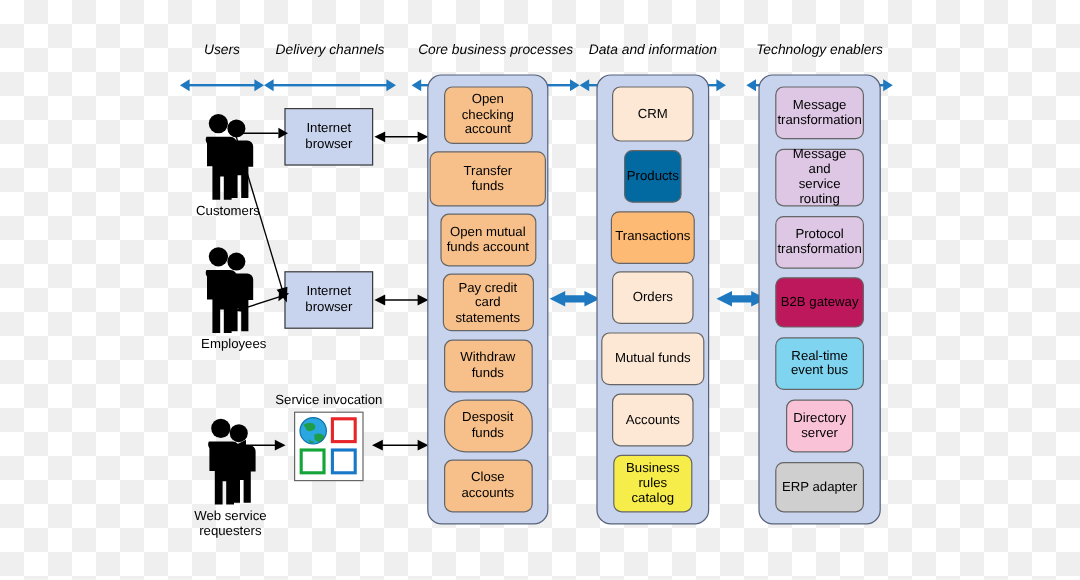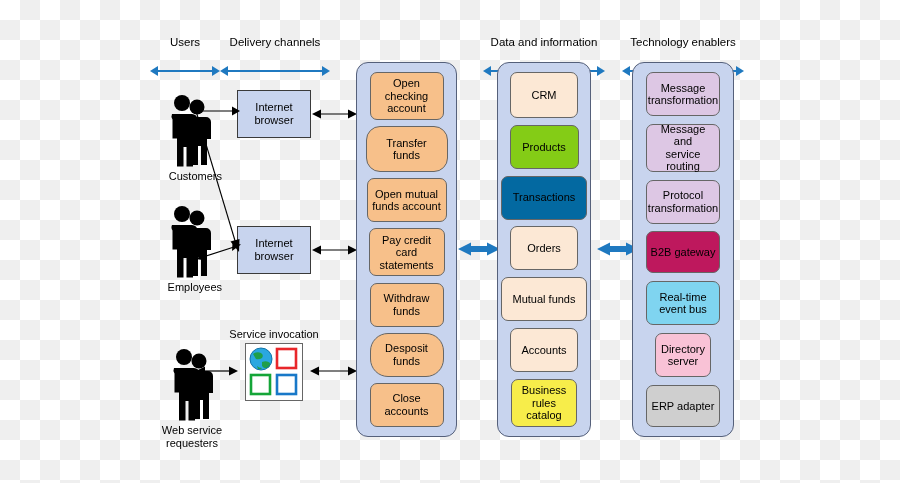--- a/index.html
+++ b/index.html
@@ -30,20 +30,21 @@
     position: absolute;
     text-align: center;
     color: #000;
     font-size: 11.5px;
     line-height: 13px;
     white-space: nowrap;
   }
   .col-header .hdr-label {
     display: block;
     margin-bottom: 17px;
+    font-style: italic;
   }
   .hdr-arrow {
     display: block;
     position: relative;
     height: 10px;
   }
   .hdr-arrow .bar {
     position: absolute;
     left: 7px;
     right: 7px;
@@ -154,40 +155,48 @@
 
   <div class="col-header" style="left:220px; top:36px; width:110px;">
     <span class="hdr-label">Delivery channels</span>
     <span class="hdr-arrow">
       <span class="bar"></span>
         <span class="ah left"></span>
         <span class="ah right"></span>
     </span>
   </div>
 
+  <div class="col-header" style="left:343px; top:36px; width:140px;">
+    <span class="hdr-label">Core business processes</span>
+    <span class="hdr-arrow">
+      <span class="bar"></span>
+        <span class="ah left"></span>
+        <span class="ah right"></span>
+    </span>
+  </div>
 
   <div class="col-header" style="left:483px; top:36px; width:122px;">
     <span class="hdr-label">Data and information</span>
     <span class="hdr-arrow">
       <span class="bar"></span>
         <span class="ah left"></span>
         <span class="ah right"></span>
     </span>
   </div>
 
   <div class="col-header" style="left:622px; top:36px; width:122px;">
     <span class="hdr-label">Technology enablers</span>
     <span class="hdr-arrow">
       <span class="bar"></span>
         <span class="ah left"></span>
         <span class="ah right"></span>
     </span>
   </div>
 
-  <div class="actor" style="left:158px; top:94px; width:64px;text-align:right;">
+  <div class="actor" style="left:158px; top:94px; width:64px;">
     <div class="people">
       <svg width="46" height="74" viewBox="0 0 46 74">
         <g fill="#000000">
           <circle cx="30" cy="13" r="7.5"></circle>
           <path d="M21 23 h18 a5 5 0 0 1 5 5 v17 h-4 v26 h-6 V52 h-3 v19 h-6 V45 h-4 V28 a5 5 0 0 1 5 -5 z"></path>
           <circle cx="15" cy="9" r="8"></circle>
           <path d="M5 20 h20 a5.5 5.5 0 0 1 5.5 5.5 v19 h-4.5 v28 h-6.5 V53 h-3 v19.5 h-6.5 V44.5 H5.5 V25.5 A5.5 5.5 0 0 1 5 20 z"></path>
         </g>
       </svg>
     </div>
@@ -311,39 +320,39 @@
   <div class="blue-arrow" style="left:597px; top:239px;">
     <svg width="42" height="20">
       <polygon points="0,10 13,3.5 13,7 29,7 29,3.5 42,10 29,16.5 29,13 13,13 13,16.5" fill="#1f79c0"></polygon>
     </svg>
   </div>
 
   <div class="stack-col" style="left:356px; top:62px; width:101px; height:375px;">
     <div class="node" style="width:74px; height:48px; background:#f7c08a; white-space:pre-line;">Open
 checking
 account</div>
-    <div class="node" style="width:82px; height:46px; background:#f7c08a; white-space:pre-line;border-radius:14px;">Transfer
+    <div class="node" style="width:97px; height:46px; background:#f7c08a; white-space:pre-line;">Transfer
 funds</div>
     <div class="node" style="width:80px; height:44px; background:#f7c08a; white-space:pre-line;">Open mutual
 funds account</div>
     <div class="node" style="width:76px; height:48px; background:#f7c08a; white-space:pre-line;">Pay credit
 card
 statements</div>
     <div class="node" style="width:74px; height:44px; background:#f7c08a; white-space:pre-line;">Withdraw
 funds</div>
     <div class="node" style="width:74px; height:44px; background:#f7c08a; white-space:pre-line;border-radius:18px;">Desposit
 funds</div>
     <div class="node" style="width:74px; height:44px; background:#f7c08a; white-space:pre-line;">Close
 accounts</div>
   </div>
 
   <div class="stack-col" style="left:497px; top:62px; width:94px; height:375px;">
     <div class="node" style="width:68px; height:46px; background:#fce8d5; white-space:pre-line;">CRM</div>
-    <div class="node" style="width:69px; height:44px; background:#84cc16; white-space:pre-line;">Products</div>
-    <div class="node" style="width:86px; height:44px; background:#0369a1; white-space:pre-line;">Transactions</div>
+    <div class="node" style="width:48px; height:44px; background:#0369a1; white-space:pre-line;">Products</div>
+    <div class="node" style="width:70px; height:44px; background:#fdba74; white-space:pre-line;">Transactions</div>
     <div class="node" style="width:68px; height:44px; background:#fce8d5; white-space:pre-line;">Orders</div>
     <div class="node" style="width:86px; height:44px; background:#fce8d5; white-space:pre-line;">Mutual funds</div>
     <div class="node" style="width:68px; height:44px; background:#fce8d5; white-space:pre-line;">Accounts</div>
     <div class="node" style="width:66px; height:48px; background:#f7ed4a; white-space:pre-line;">Business
 rules
 catalog</div>
   </div>
 
   <div class="stack-col" style="left:632px; top:62px; width:102px; height:375px;">
     <div class="node" style="width:74px; height:44px; background:#ddc7e4; white-space:pre-line;">Message

